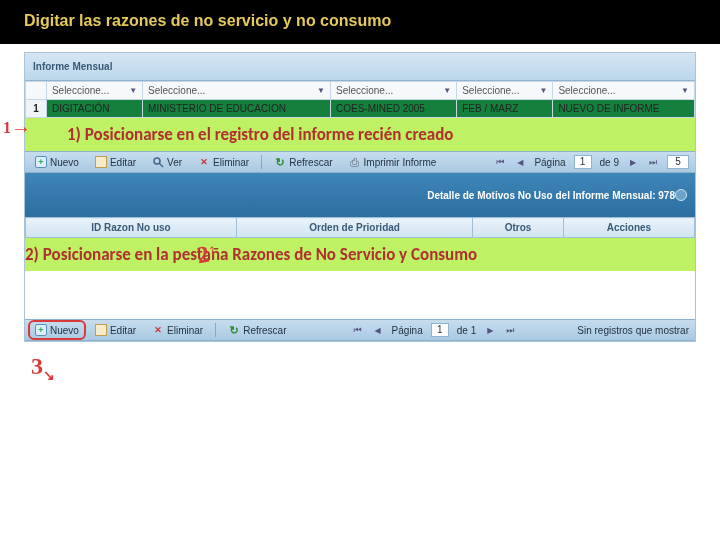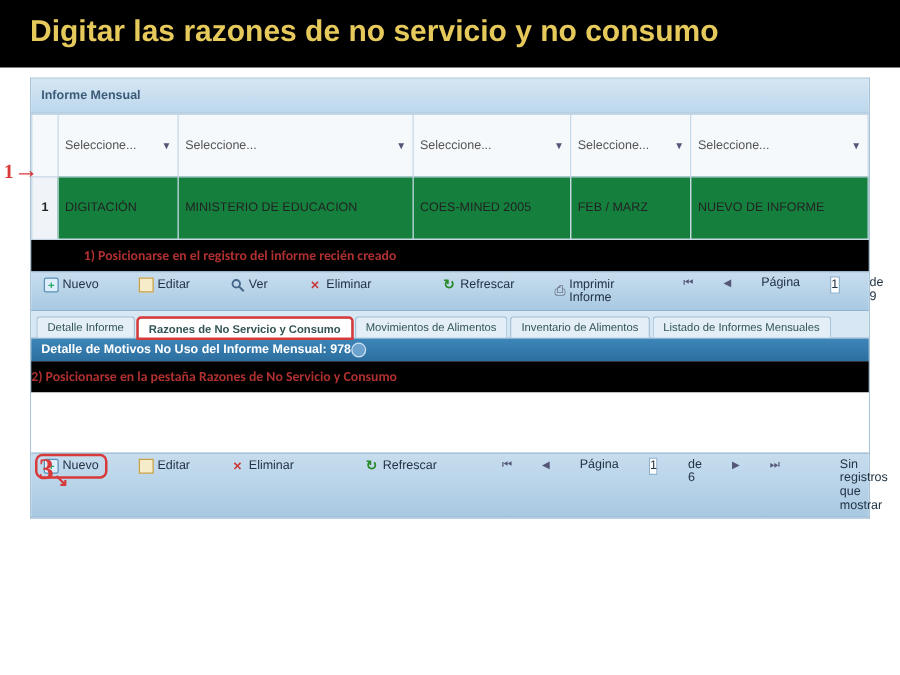--- a/index.html
+++ b/index.html
@@ -1,65 +1,65 @@
 <!DOCTYPE html>
 <html><head>
 <meta charset="utf-8">
 <style>
   * { box-sizing: border-box; margin: 0; padding: 0; }
   body { width: 720px; height: 540px; background: #fff; font-family: Verdana, Arial, sans-serif; font-size: 10px; color: #222; overflow: hidden; }
 
   .slide-title-bar { background: #000; padding: 12px 24px 14px; }
-  .slide-title { color: #e6c95b; font-size: 24px; font-weight: bold; line-height: 1.15; }
+  .slide-title { color: #e6c95b; font-size: 16px; font-weight: bold; line-height: 1.15; }
 
   .app { border: 1px solid #a9c3d8; margin: 8px 24px 0; background: #fff; position: relative; }
 
   .panel-header {
     background: linear-gradient(#d5e6f3, #bcd7ec);
     border-bottom: 1px solid #8fb3cf; padding: 8px 8px; font-weight: bold; color: #3a5a78;
     font-size: 10px;
   }
   .subpanel-header {
     background: linear-gradient(#3e86b8, #2c6ea0);
-    color: #fff; padding: 3px 8px; font-weight: bold; font-size: 10px;
-    display: flex; justify-content: flex-start; align-items: center;
+    color: #fff; padding: 16px 8px; font-weight: bold; font-size: 10px;
+    display: flex; justify-content: flex-end; align-items: center;
   }
   .close-round { width: 12px; height: 12px; border: 1px solid #cfe3f2; border-radius: 50%; background: #6ca2cc; display: inline-block; }
 
   table.grid { width: 100%; border-collapse: collapse; }
   table.grid th {
     background: linear-gradient(#e9f2f9, #d1e4f1);
     border: 1px solid #9fbfd6; padding: 4px 6px; font-size: 10px; color: #3a5a78; font-weight: bold;
   }
-  table.grid td { border: 1px solid #c6d8e6; padding: 19px 5px; font-size: 10px; }
+  table.grid td { border: 1px solid #c6d8e6; padding: 3px 5px; font-size: 10px; }
   .filter-row td { background: #f5f9fc; }
   .filter-row .sel { color: #555; display: flex; justify-content: space-between; align-items: center; cursor: pointer; }
   .sel .chev { color: #557; font-size: 8px; }
 
   .data-row td { background: #15803d; }
   .idcell { background: #f0f4f8 !important; font-weight: bold; text-align: center; }
 
   .toolbar {
     background: linear-gradient(#c7ddee, #a9c9e2);
     border-top: 1px solid #8fb3cf; border-bottom: 1px solid #8fb3cf;
-    padding: 3px 6px; display: flex; align-items: flex-start; gap: 24px; font-size: 10px; color: #234;
+    padding: 3px 6px; display: flex; align-items: center; gap: 8px; font-size: 10px; color: #234;
   }
   .tbtn { display: inline-flex; align-items: center; gap: 3px; padding: 1px 4px; cursor: pointer; border-radius: 2px; }
   .tbtn.highlight { outline: 2px solid #d83a3a; outline-offset: 1px; border-radius: 3px; }
   .sep { width: 1px; height: 14px; background: #88a9c2; }
   .spacer { flex: 1; }
   .pgbox { width: 18px; height: 14px; border: 1px solid #8fb3cf; background: #fff; text-align: center; font-size: 10px; line-height: 12px; }
   .selsmall { width: 22px; height: 14px; border: 1px solid #8fb3cf; background: #fff; text-align: center; font-size: 10px; line-height: 12px; }
 
   .tabs { display: flex; background: #d7e8f4; border-bottom: 1px solid #8fb3cf; padding-top: 4px; gap: 2px; padding-left: 4px; }
   .tab { padding: 3px 8px; border: 1px solid #a6c2d8; border-bottom: none; background: #e3eef7; font-size: 9px; color: #355; cursor: pointer; border-radius: 3px 3px 0 0; }
   .tab.active { background: #fff; font-weight: bold; position: relative; top: 1px; }
   .tab.circled { outline: 2px solid #d83a3a; outline-offset: -1px; }
 
-  .annotation { color: #b03030; font-weight: bold; font-size: 11px; padding: 6px 0 6px 42px; font-family: Calibri, Arial, sans-serif; background: #000000; }
+  .annotation { color: #b03030; font-weight: bold; font-size: 17px; padding: 6px 0 6px 42px; font-family: Calibri, Arial, sans-serif; background: #bef264; }
 
   .icon { display: inline-flex; width: 12px; height: 12px; align-items: center; justify-content: center; }
   .i-new { background: #dfeefc; border: 1px solid #5a90b8; border-radius: 2px; }
   .i-new::after { content: "+"; color: #2a6; font-weight: bold; font-size: 9px; line-height: 8px; }
   .i-edit { background: #f7ecc9; border: 1px solid #c2a04b; }
   .i-view svg { width: 12px; height: 12px; }
   .i-del::after { content: "✕"; color: #c33; font-weight: bold; font-size: 9px; }
   .i-refresh::after { content: "↻"; color: #2a8a2a; font-weight: bold; font-size: 11px; }
   .i-print::after { content: "⎙"; color: #556; font-size: 11px; }
   .i-first::after { content: "⏮"; font-size: 9px; color: #557; }
@@ -173,33 +173,36 @@
     <span class="icon i-first"></span>
     <span class="icon i-prev"></span>
     <span>Página</span>
     <span class="pgbox">1</span>
     <span>de 9</span>
     <span class="icon i-next"></span>
     <span class="icon i-last"></span>
     <span class="selsmall">5</span>
   </div>
 
-  <div class="tabs">
-    <div class="tab">Detalle Informe</div>
-    <div class="tab active circled">Razones de No Servicio y Consumo</div>
-    <div class="tab">Movimientos de Alimentos</div>
-    <div class="tab">Inventario de Alimentos</div>
-    <div class="tab">Listado de Informes Mensuales</div>
-  </div>
 
   <div class="subpanel-header">
     <span>Detalle de Motivos No Uso del Informe Mensual: 978</span>
     <span class="close-round"></span>
   </div>
 
+  <table class="grid">
+    <tbody>
+        <tr>
+      <th>ID Razon No uso</th>
+      <th>Orden de Prioridad</th>
+      <th>Otros</th>
+      <th>Acciones</th>
+    </tr>
+  </tbody>
+    </table>
 
   <div class="annotation annot2">2) Posicionarse en la pestaña Razones de No Servicio y Consumo</div>
   <div style="height:48px;background:#fff"></div>
 
 
   <div class="toolbar">
     <span class="tbtn highlight">
         <span class="icon i-new"></span>
         <span>Nuevo</span>
       </span>
@@ -214,20 +217,20 @@
     <span class="sep"></span>
     <span class="tbtn">
         <span class="icon i-refresh"></span>
         <span>Refrescar</span>
       </span>
     <span class="spacer"></span>
     <span class="icon i-first"></span>
     <span class="icon i-prev"></span>
     <span>Página</span>
     <span class="pgbox">1</span>
-    <span>de 6</span>
+    <span>de 1</span>
     <span class="icon i-next"></span>
     <span class="icon i-last"></span>
     <span class="spacer"></span>
     <span>Sin registros que mostrar</span>
   </div>
 
 </div>
 
 </body></html>

